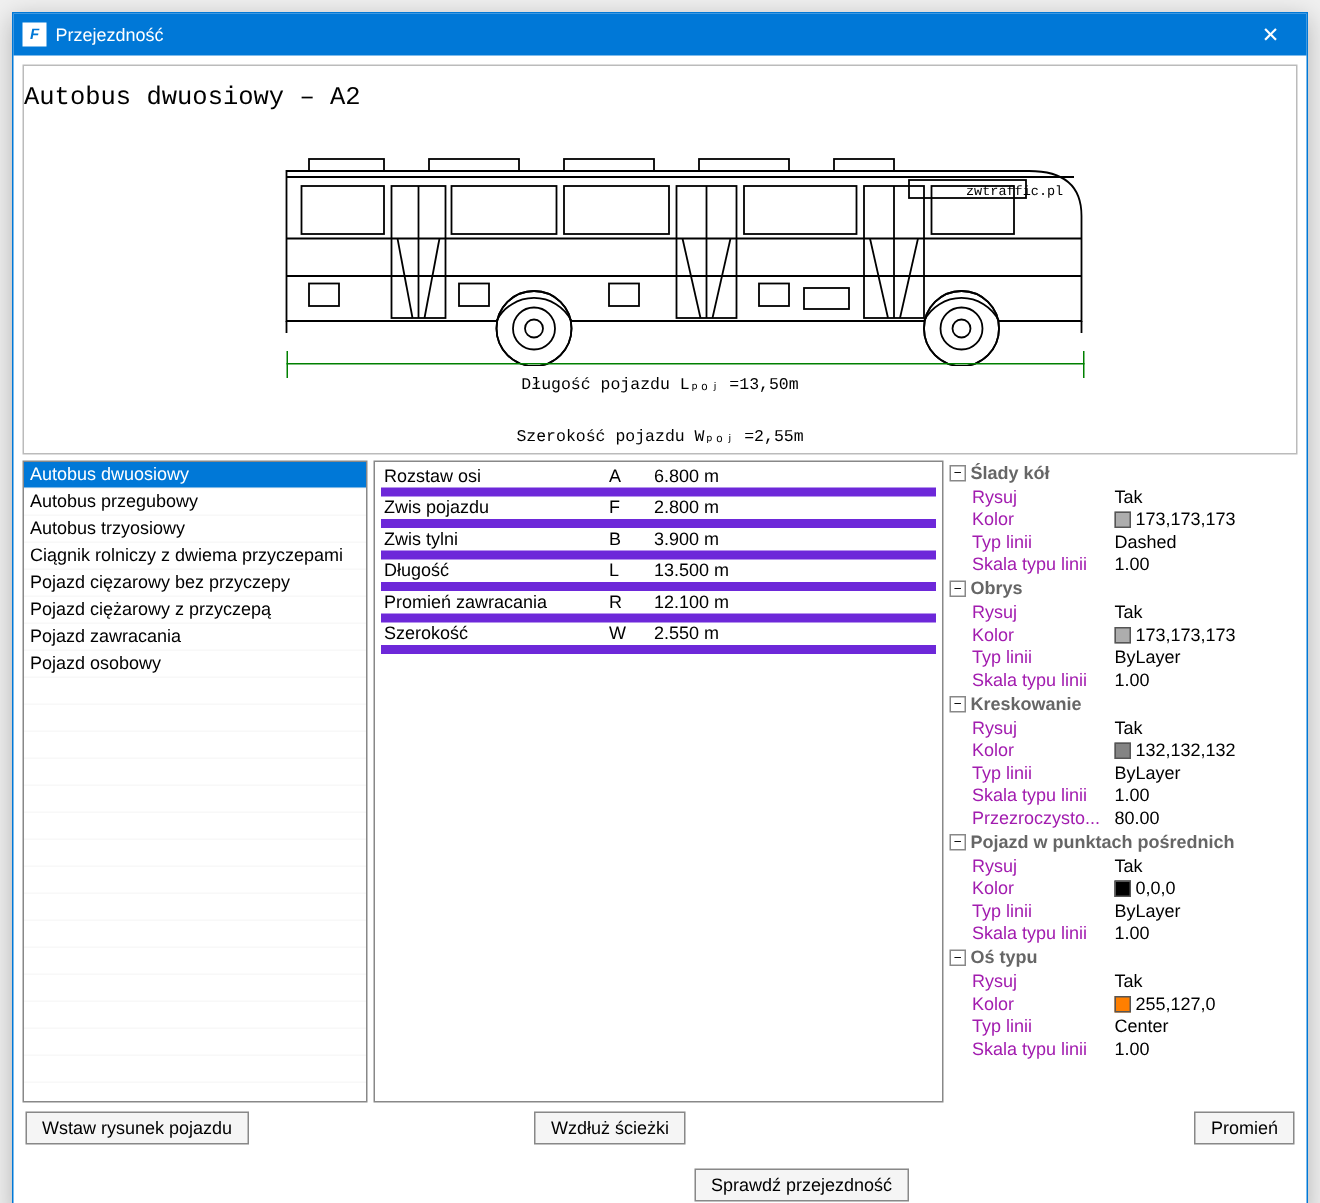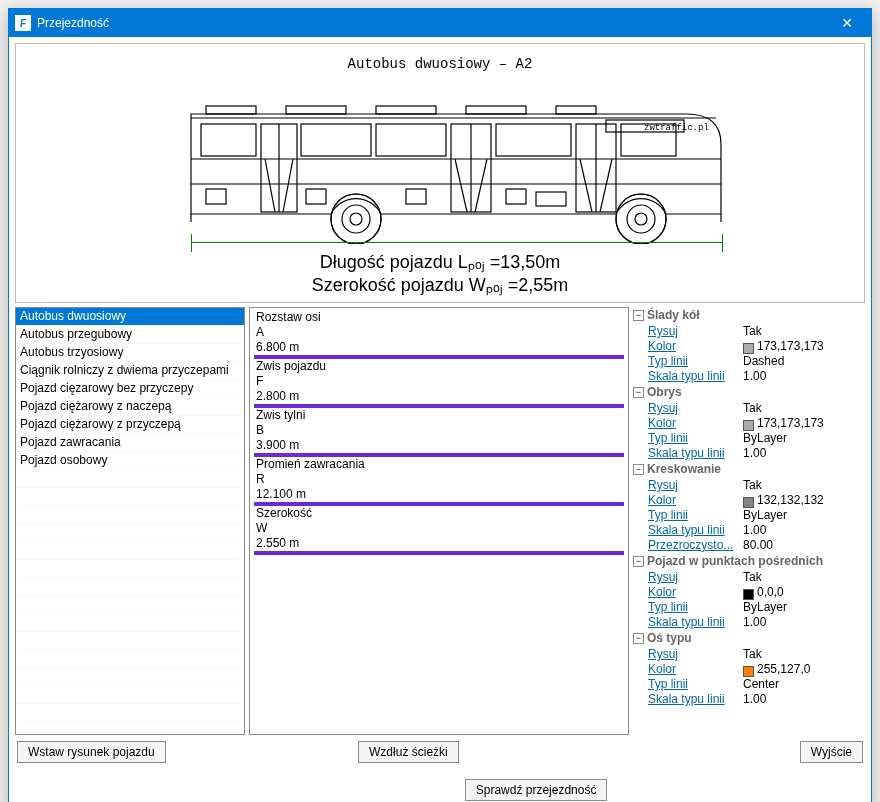--- a/index.html
+++ b/index.html
@@ -49,23 +49,23 @@
 .drawing-area {
   border: 1px solid #bbb;
   height: 260px;
   position: relative;
   margin-bottom: 4px;
   background: #fff;
 }
 .drawing-title {
   position: absolute;
   top: 12px; left: 0; right: 0;
-  text-align: center;
+  text-align: left;
   font-family: "Courier New", monospace;
-  font-size: 14px;
+  font-size: 17px;
 }
 .bus-svg {
   position: absolute;
   top: 40px;
   left: 160px;
   width: 560px;
   height: 160px;
 }
 .dim-line {
   position: absolute;
@@ -76,25 +76,25 @@
 .dim-line.top { top: 198px; }
 .dim-tick {
   position: absolute;
   width: 1px; height: 18px;
   background: #008000;
 }
 .dim-text {
   position: absolute;
   left: 0; right: 0;
   text-align: center;
-  font-family: Liberation Sans, sans-serif;
-  font-size: 18px;
+  font-family: Liberation Mono, monospace;
+  font-size: 11px;
 }
 .dim-text.d1 { top: 205px; }
-.dim-text.d2 { top: 228px; text-align: center; }
+.dim-text.d2 { top: 240px; text-align: center; }
 
 .mid {
   display: flex;
   gap: 4px;
   height: 428px;
 }
 .listbox {
   width: 230px;
   border: 1px solid #888;
   overflow-y: auto;
@@ -114,22 +114,21 @@
 .params {
   width: 380px;
   border: 1px solid #888;
   background: #fff;
   padding: 2px 4px;
 }
 .params .row {
   display: flex;
   line-height: 15px;
   padding: 0 2px;
-  border-bottom: 4px solid #6d28d9;
-  flex-direction: column;
+  border-bottom: 6px solid #6d28d9;
 }
 .params .pname { width: 150px; }
 .params .pcode { width: 30px; }
 .params .pval { }
 
 .props {
   flex: 1;
   font-size: 12px;
 }
 .props .group-hdr {
@@ -149,22 +148,22 @@
   text-align: center;
   background: #fff;
   font-weight: normal;
   color: #000;
 }
 .props .prow {
   display: flex;
   padding: 0 0 0 15px;
   line-height: 15px;
 }
-.props .pk { width: 95px; color: #0369a1; text-decoration: underline; }
-.props .pv { display:flex; align-items:flex-end; gap:3px; }
+.props .pk { width: 95px; color: #a21caf; }
+.props .pv { display:flex; align-items:center; gap:3px; }
 .props .swatch {
   width: 11px; height: 11px;
   border: 1px solid #555;
 }
 
 .footer {
   display: flex;
   gap: 6px;
   padding: 6px 2px 2px;
   justify-content: center;
@@ -268,21 +267,20 @@
       <div class="dim-text d2">Szerokość pojazdu Wₚₒⱼ =2,55m</div>
     </div>
 
     <div class="mid">
       <div class="listbox" id="vehicle-list">
           <div class="item selected">Autobus dwuosiowy</div>
           <div class="item">Autobus przegubowy</div>
           <div class="item">Autobus trzyosiowy</div>
           <div class="item">Ciągnik rolniczy z dwiema przyczepami</div>
           <div class="item">Pojazd cięzarowy bez przyczepy</div>
-          <div class="item">Pojazd ciężarowy z naczepą</div>
           <div class="item">Pojazd ciężarowy z przyczepą</div>
           <div class="item">Pojazd zawracania</div>
           <div class="item">Pojazd osobowy</div>
           <div class="item">&nbsp;</div>
           <div class="item">&nbsp;</div>
           <div class="item">&nbsp;</div>
           <div class="item">&nbsp;</div>
           <div class="item">&nbsp;</div>
           <div class="item">&nbsp;</div>
           <div class="item">&nbsp;</div>
@@ -304,20 +302,25 @@
           </div>
           <div class="row">
             <div class="pname">Zwis pojazdu</div>
             <div class="pcode">F</div>
             <div class="pval">2.800 m</div>
           </div>
           <div class="row">
             <div class="pname">Zwis tylni</div>
             <div class="pcode">B</div>
             <div class="pval">3.900 m</div>
+          </div>
+          <div class="row">
+            <div class="pname">Długość</div>
+            <div class="pcode">L</div>
+            <div class="pval">13.500 m</div>
           </div>
           <div class="row">
             <div class="pname">Promień zawracania</div>
             <div class="pcode">R</div>
             <div class="pval">12.100 m</div>
           </div>
           <div class="row">
             <div class="pname">Szerokość</div>
             <div class="pcode">W</div>
             <div class="pval">2.550 m</div>
@@ -478,16 +481,16 @@
           </div>
         </div>
     </div>
 
     <div class="footer">
       <button>Wstaw rysunek pojazdu</button>
       <div class="spacer"></div>
       <button>Wzdłuż ścieżki</button>
       <button class="btn-default">Sprawdź przejezdność</button>
       <div class="spacer"></div>
-      <button>Wyjście</button>
+      <button>Promień</button>
     </div>
   </div>
 </div>
 
 </body></html>

